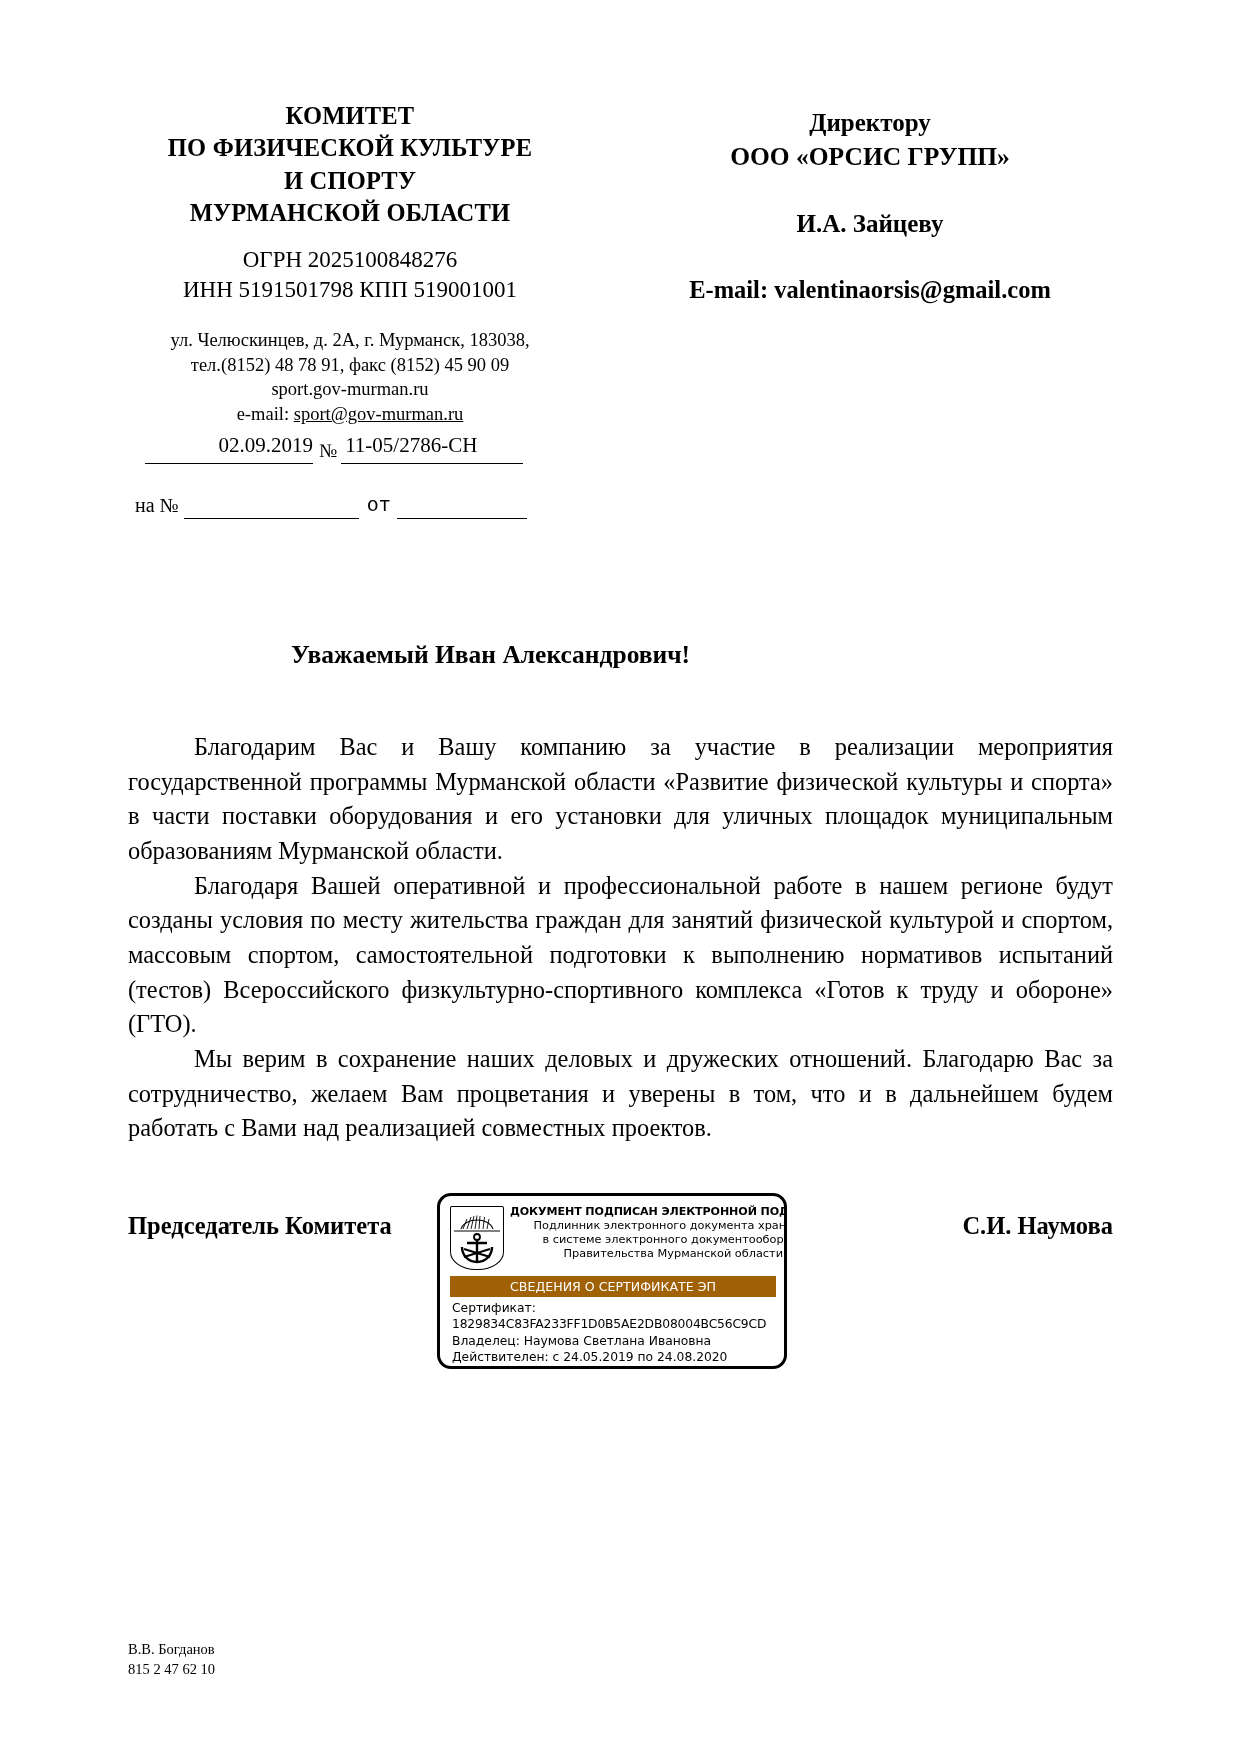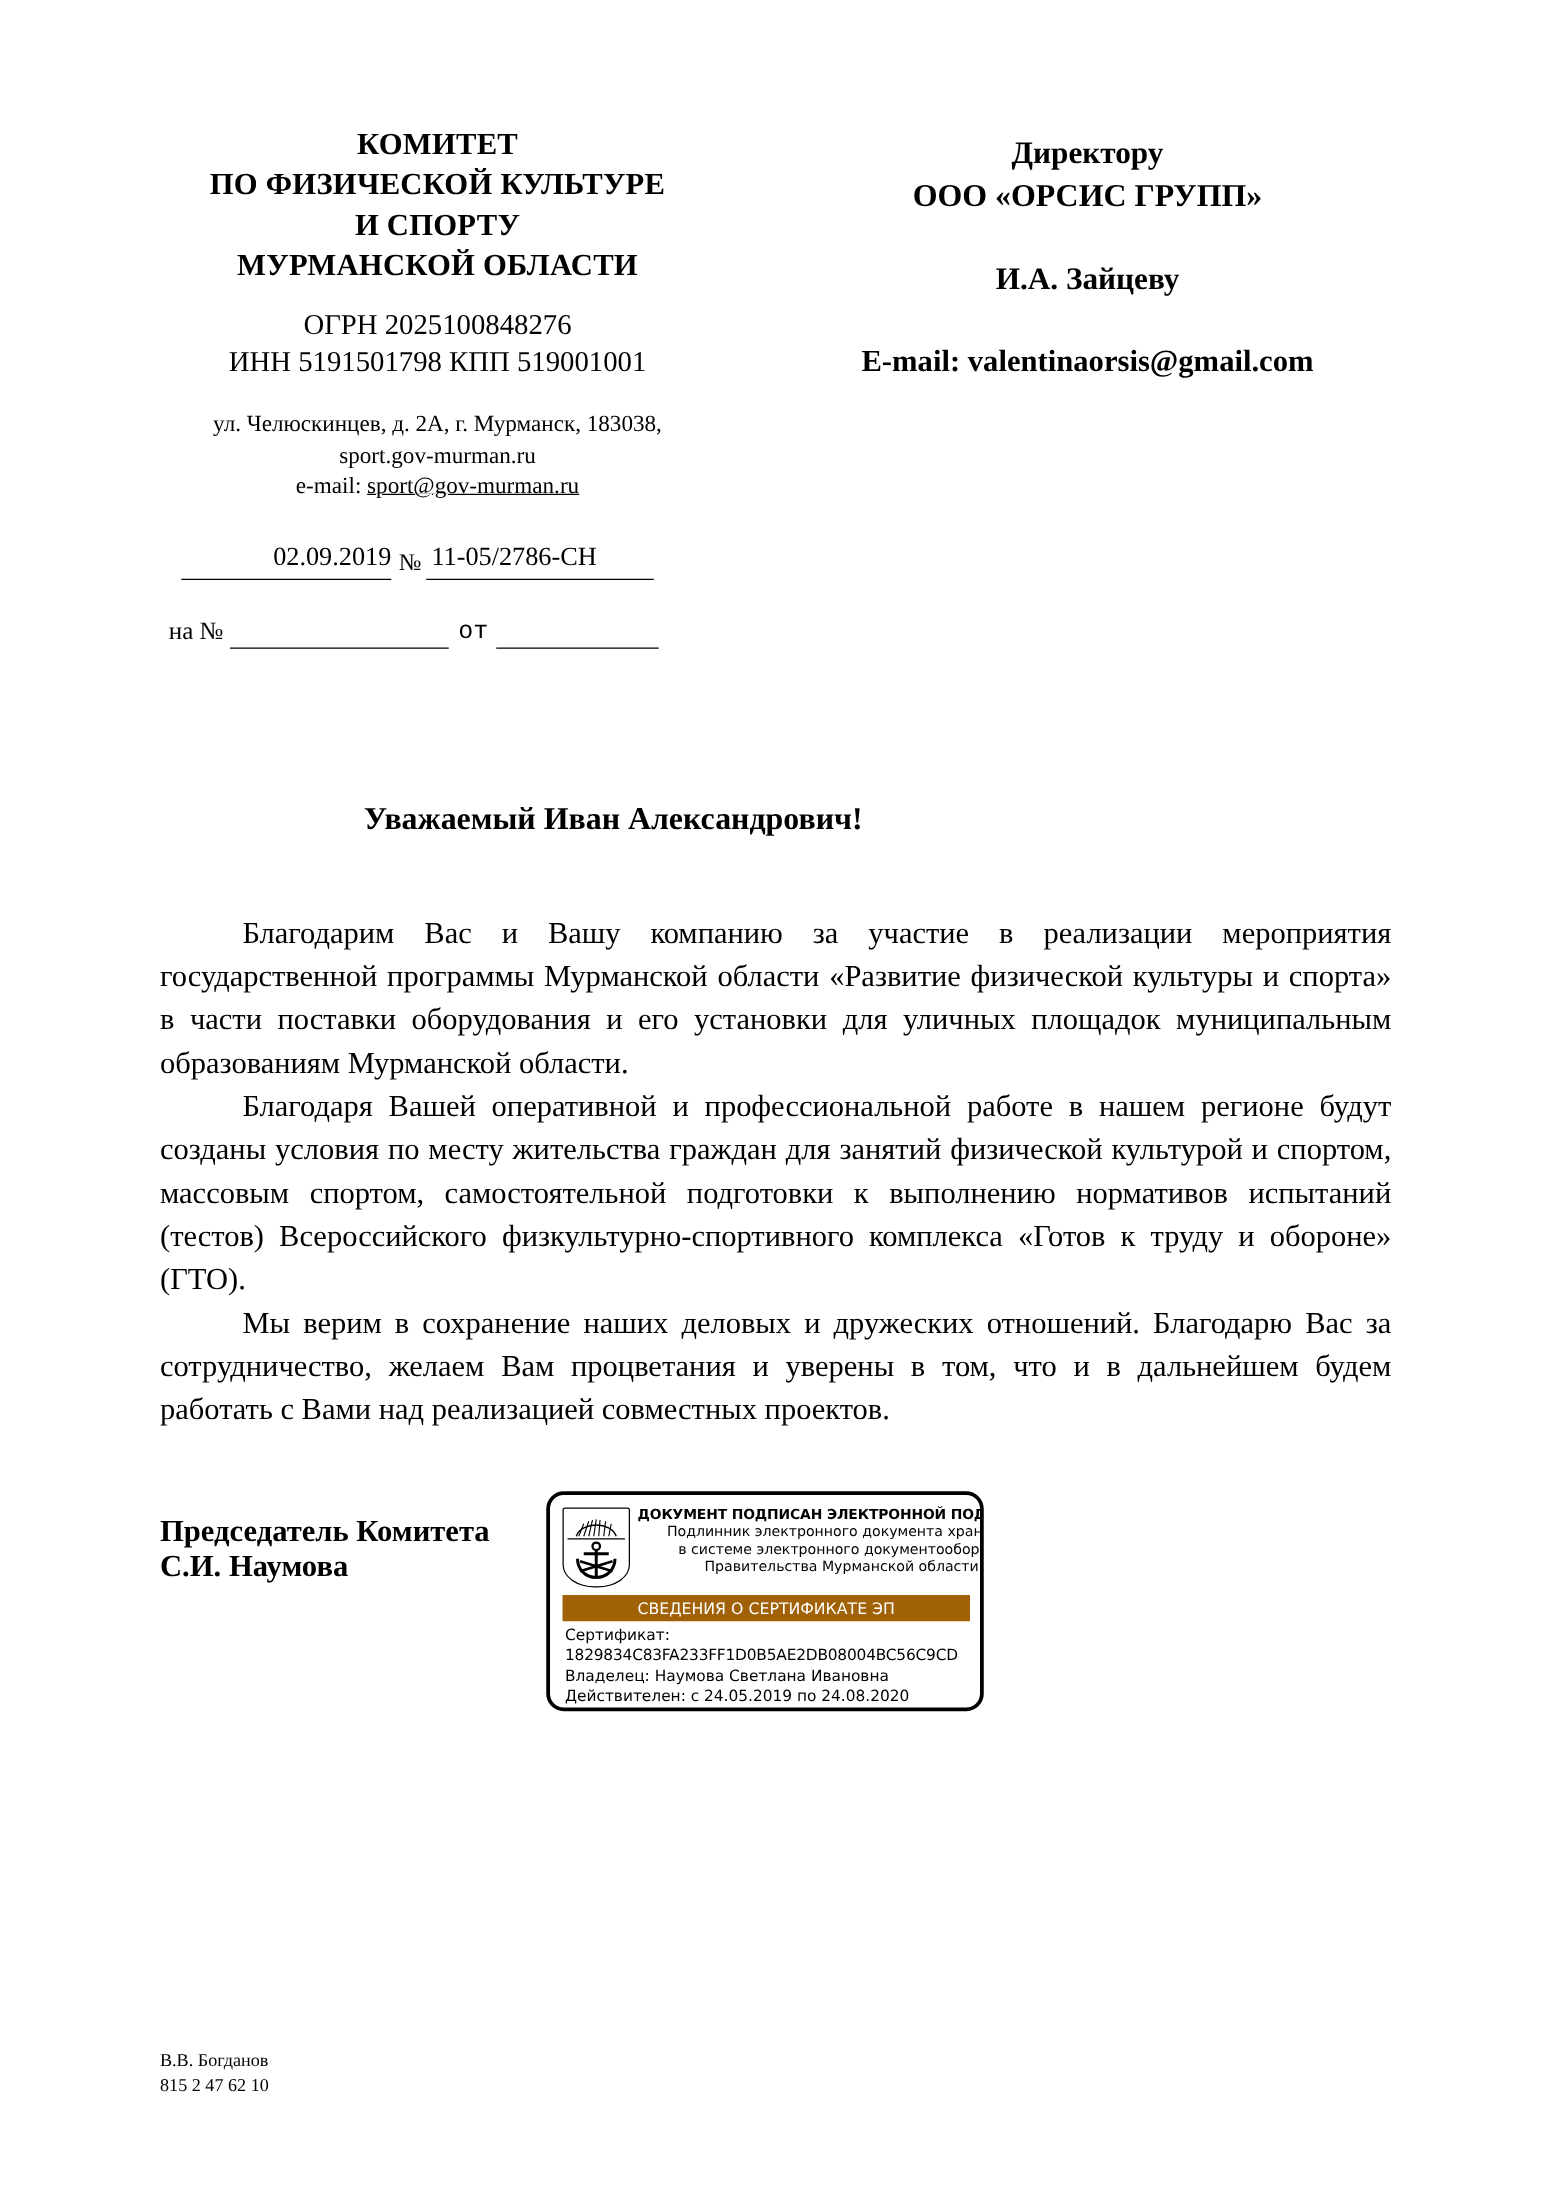--- a/index.html
+++ b/index.html
@@ -139,21 +139,20 @@
   .sign-row {
     position: absolute;
     top: 1212px;
     left: 128px;
     width: 985px;
     font-weight: bold;
     font-size: 24.5px;
     display: flex;
     justify-content: space-between;
     align-items: flex-start;
-    flex-direction: column;
   }
 
   
   .stamp {
     position: absolute;
     left: 437px;
     top: 1193px;
     width: 350px;
     height: 176px;
     border: 3px solid #000;
@@ -234,20 +233,21 @@
         <div>МУРМАНСКОЙ ОБЛАСТИ</div>
       </div>
 
       <div class="codes">
         <div>ОГРН 2025100848276</div>
         <div>ИНН 5191501798 КПП 519001001</div>
       </div>
 
       <div class="contacts">
         <div>ул. Челюскинцев, д. 2А, г. Мурманск, 183038,</div>
+        <div>тел.(8152) 48 78 91, факс (8152) 45 90 09</div>
         <div>sport.gov-murman.ru</div>
         <div>
           <span>e-mail: </span><span class="mail-link">sport@gov-murman.ru</span>
         </div>
       </div>
     </div>
 
     <div class="addressee">
       <div class="line1">Директору</div>
       <div class="line2">ООО «ОРСИС ГРУПП»</div>

